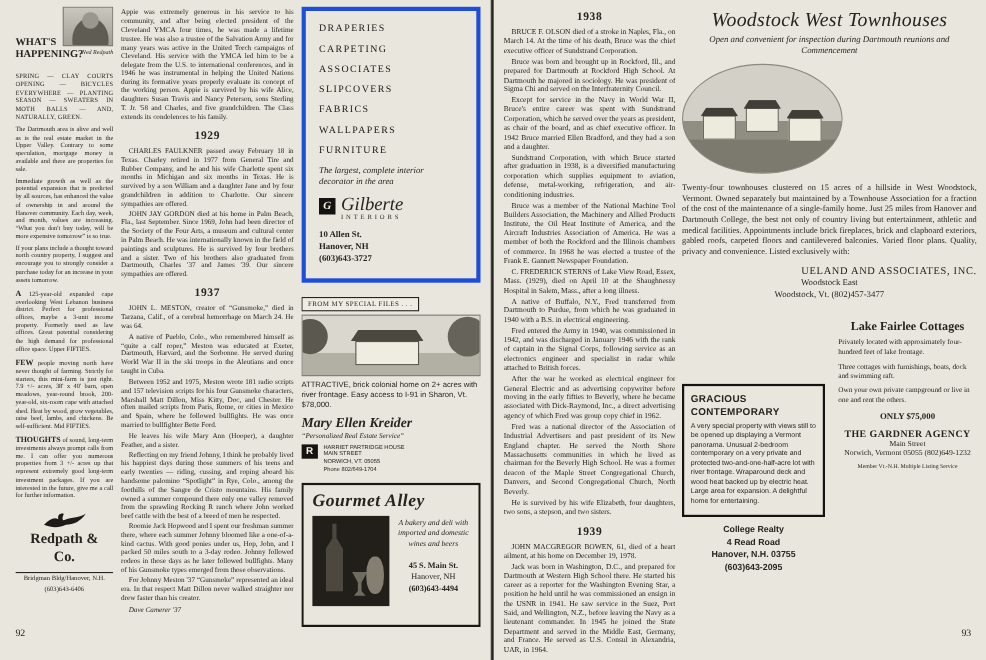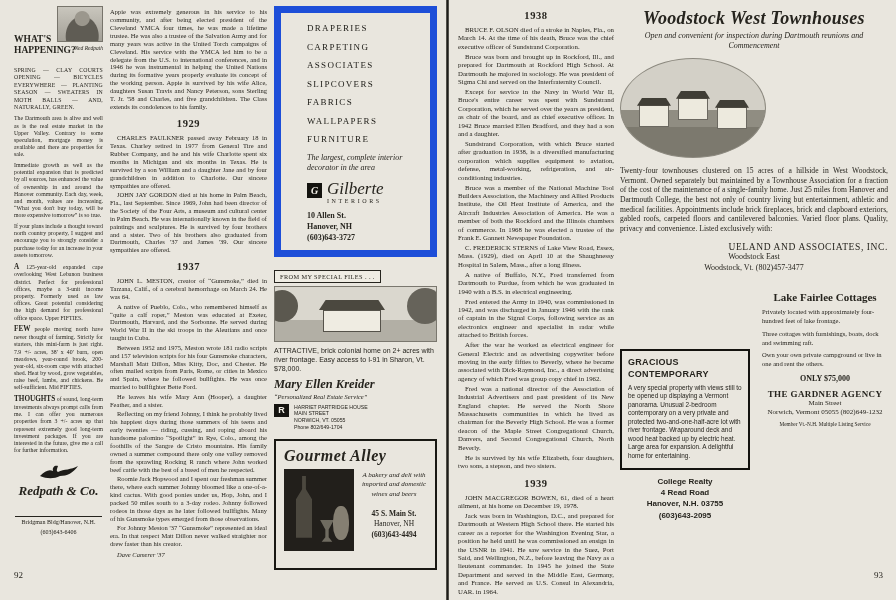--- a/index.html
+++ b/index.html
@@ -22,37 +22,37 @@
       radial-gradient(circle at 55% 34%, #9b978d 0 7px, rgba(0,0,0,0) 8px),
       radial-gradient(ellipse at 55% 86%, #5f5c54 0 16px, rgba(0,0,0,0) 17px),
       linear-gradient(#c9c6bd,#a3a097)}
   .wh-caption{position:absolute;right:0;top:39px;font-style:italic;font-size:5.5px}
   .wh-title{position:absolute;left:0;top:28px;width:62px;font-weight:bold;font-size:9.5px;line-height:1.15}
   .wh-intro{font-size:5.8px;line-height:1.28;text-align:justify;margin:3px 0 4px;letter-spacing:.2px}
   .wh-para,.wh-listing{font-size:5.8px;line-height:1.24;text-align:justify;margin-bottom:3.5px}
   .wh-listing .lead{font-weight:bold;font-size:7.2px}
   .redpath{margin-top:9px;text-align:center}
   .redpath svg{display:block;margin:0 auto 1px}
-  .redpath-name{font-style:italic;font-weight:bold;font-size:13px;border-bottom:1px solid #26241e;
-    display:inline-block;padding:0 4px 17px}
+  .redpath-name{font-weight:bold;font-size:13px;border-bottom:1px solid #26241e;
+    display:inline-block;padding:0 4px 6px}
   .redpath-addr{font-size:6px;margin-top:2px;line-height:1.3}
 
   
   .col-obits-left{left:110px;top:8px;width:157px;height:578px}
   .col-obits-right{left:458px;top:8px;width:156px;height:586px}
   .obits p{font-size:6.5px;line-height:1.22;text-align:justify;text-indent:7px;margin-bottom:1.5px}
   .col-obits-right p{font-size:6.8px;line-height:1.24}
   .obits p.noindent{text-indent:0}
   .year{font-size:10.5px;font-weight:bold;text-align:center;letter-spacing:.6px;margin:7px 0 5px}
   .year.first{margin-top:2px}
   .byline{font-style:italic;text-align:right;font-size:6.5px;margin-top:3px;padding-right:8px}
 
   
   .col-ads-left{left:274px;top:6px;width:163px;height:588px}
-  .gilberte{border:7px solid #1d4ed8;padding:10px 26px 9px;height:251px}
+  .gilberte{border:4px solid #1d4ed8;padding:10px 12px 9px;height:251px}
   .gil-items div{font-size:9px;letter-spacing:1.3px;margin-bottom:8.5px;color:#1c1b16}
   .gil-tagline{font-style:italic;font-size:8px;line-height:1.3;width:112px;margin:1px 0 7px}
   .gil-logo-row{display:flex;align-items:flex-start;gap:5px}
   .gil-mark{width:15px;height:15px;background:#14130f;color:#f2efe7;font-style:italic;font-weight:bold;
     font-size:10px;display:flex;align-items:center;justify-content:center;margin-top:3px}
   .gil-name{font-style:italic;font-weight:normal;font-size:17px;line-height:1}
   .gil-sub{font-size:6px;letter-spacing:2.6px;margin-top:1px}
   .gil-addr{margin-top:7px;font-weight:bold;font-size:8px;line-height:1.35}
 
   .kreider{margin-top:8px}
@@ -83,21 +83,21 @@
   .glass{position:absolute;left:36px;bottom:9px;width:14px;height:22px;background:#6f6b60;
     clip-path:polygon(0 0,100% 0,62% 45%,62% 80%,88% 100%,12% 100%,38% 80%,38% 45%)}
   .loaf{position:absolute;right:5px;bottom:11px;width:16px;height:34px;border-radius:45%;background:#857f72}
   .gm-right{flex:1;text-align:center}
   .gm-body{font-style:italic;font-size:7px;line-height:1.38;margin:2px 0 9px}
   .gm-addr{font-size:7.5px;line-height:1.4}
   .b{font-weight:bold}
 
   
   .col-ads-right{left:620px;top:8px;width:268px;height:588px}
-  .ws-title{font-style:italic;font-weight:bold;font-size:18px;text-align:center;letter-spacing:.3px}
+  .ws-title{font-style:italic;font-weight:normal;font-size:18px;text-align:center;letter-spacing:.3px}
   .ws-sub{font-style:italic;font-size:8px;line-height:1.3;text-align:center;margin-top:2px}
   .ws-photo{width:146px;height:100px;border-radius:50%;margin-top:6px;position:relative;overflow:hidden;
     border:1px solid #8c897f;background:linear-gradient(#d3d0c7 0 52%,#908d82 52% 100%)}
   .ws-hill{position:absolute;bottom:0;left:0;width:100%;height:30px;background:#7c796e}
   .ws-h{position:absolute;width:30px;height:22px;background:#edeade;border:1px solid #6b6860}
   .ws-h .ws-roof{position:absolute;left:-3px;top:-8px;width:34px;height:8px;background:#403e36;
     clip-path:polygon(0 100%,15% 0,85% 0,100% 100%)}
   .ws-h.h1{left:18px;top:46px}.ws-h.h2{left:57px;top:39px}.ws-h.h3{left:96px;top:48px}
   .ws-body{font-size:7.6px;line-height:1.28;text-align:justify;margin-top:8px}
   .ws-agency{font-weight:normal;font-size:9.5px;text-align:right;letter-spacing:.6px;margin-top:8px}

